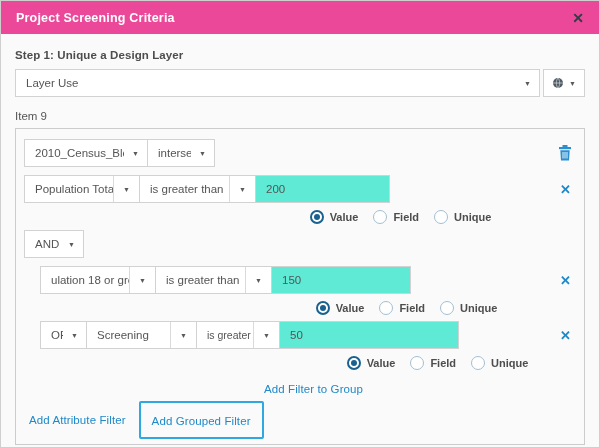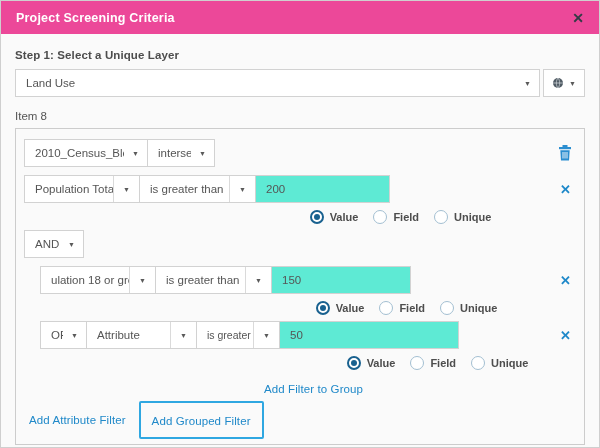--- a/index.html
+++ b/index.html
@@ -96,36 +96,36 @@
 
 <div class="dialog">
 
   <div class="header">
     <span class="title">Project Screening Criteria</span>
     <span class="close">✕</span>
   </div>
 
   <div class="bodyc">
 
-    <div class="section-label lbl-step1">Step 1: Select a Unique Layer</div>
+    <div class="section-label lbl-step1">Step 1: Unique a Design Layer</div>
     <div class="layer-row">
       <div class="select main-select">
-        <span class="val">Land Use</span>
+        <span class="val">Layer Use</span>
         <span class="chev">▼</span>
       </div>
       <div class="layer-picker">
         <svg width="12" height="12" viewBox="0 0 12 12">
           <circle cx="6" cy="6" r="5" fill="#505b64"></circle>
           <path d="M1 6 H11 M6 1 C3.8 3.2 3.8 8.8 6 11 C8.2 8.8 8.2 3.2 6 1" stroke="#c7cdd2" stroke-width="0.8" fill="none"></path>
         </svg>
         <span class="chev">▼</span>
       </div>
     </div>
 
-    <div class="item-label">Item 8</div>
+    <div class="item-label">Item 9</div>
 
     <div class="item-box">
 
       <div class="row">
         <div class="select" style="width:124px">
           <span class="val">2010_Census_Blocks</span>
           <span class="chev">▼</span>
         </div>
         <div class="select" style="width:68px">
           <span class="val">intersects</span>
@@ -191,21 +191,21 @@
         <span class="radio"></span>
         <span class="radio-label">Unique</span>
       </div>
 
       <div class="row indent mt6">
         <div class="select" style="width:47px">
           <span class="val">OR</span>
           <span class="chev">▼</span>
         </div>
         <div class="select divided" style="width:111px">
-          <span class="val">Attribute</span>
+          <span class="val">Screening</span>
           <span class="chev">▼</span>
         </div>
         <div class="select divided" style="width:84px; font-size:10.5px">
           <span class="val">is greater than</span>
           <span class="chev">▼</span>
         </div>
         <input class="text-input" style="width: 180px;" value="50">
         <span class="remove-x">✕</span>
       </div>
 

